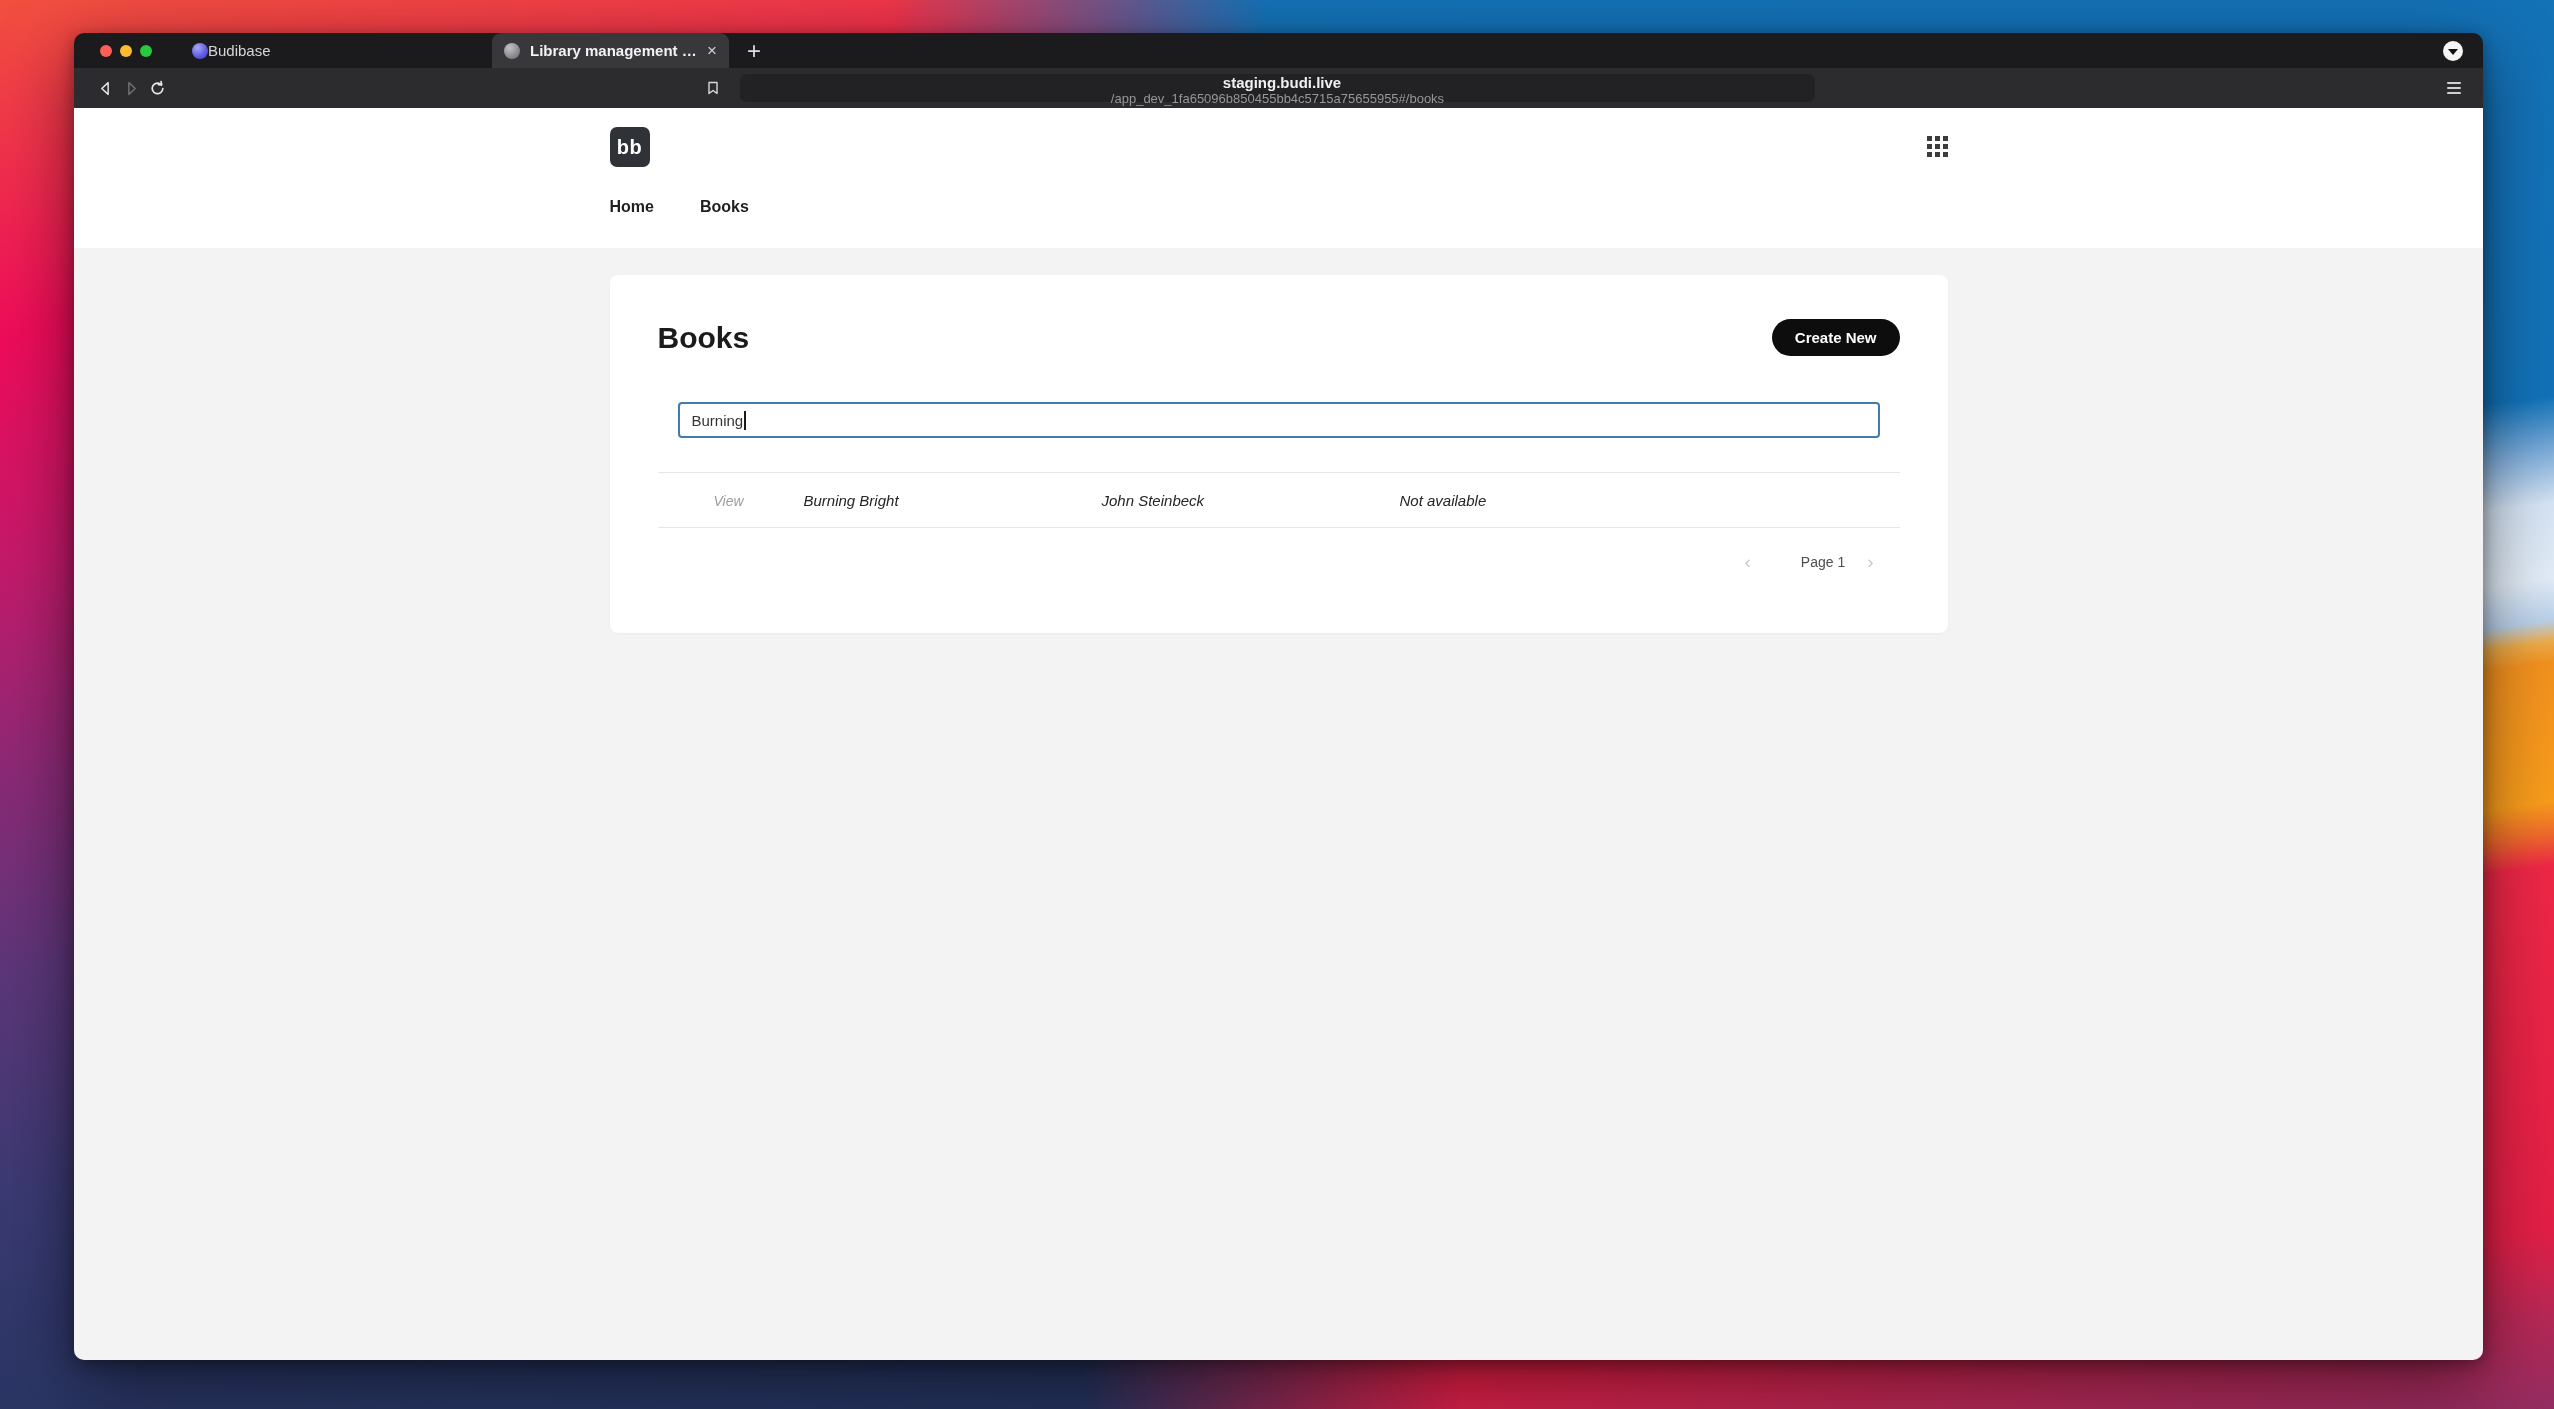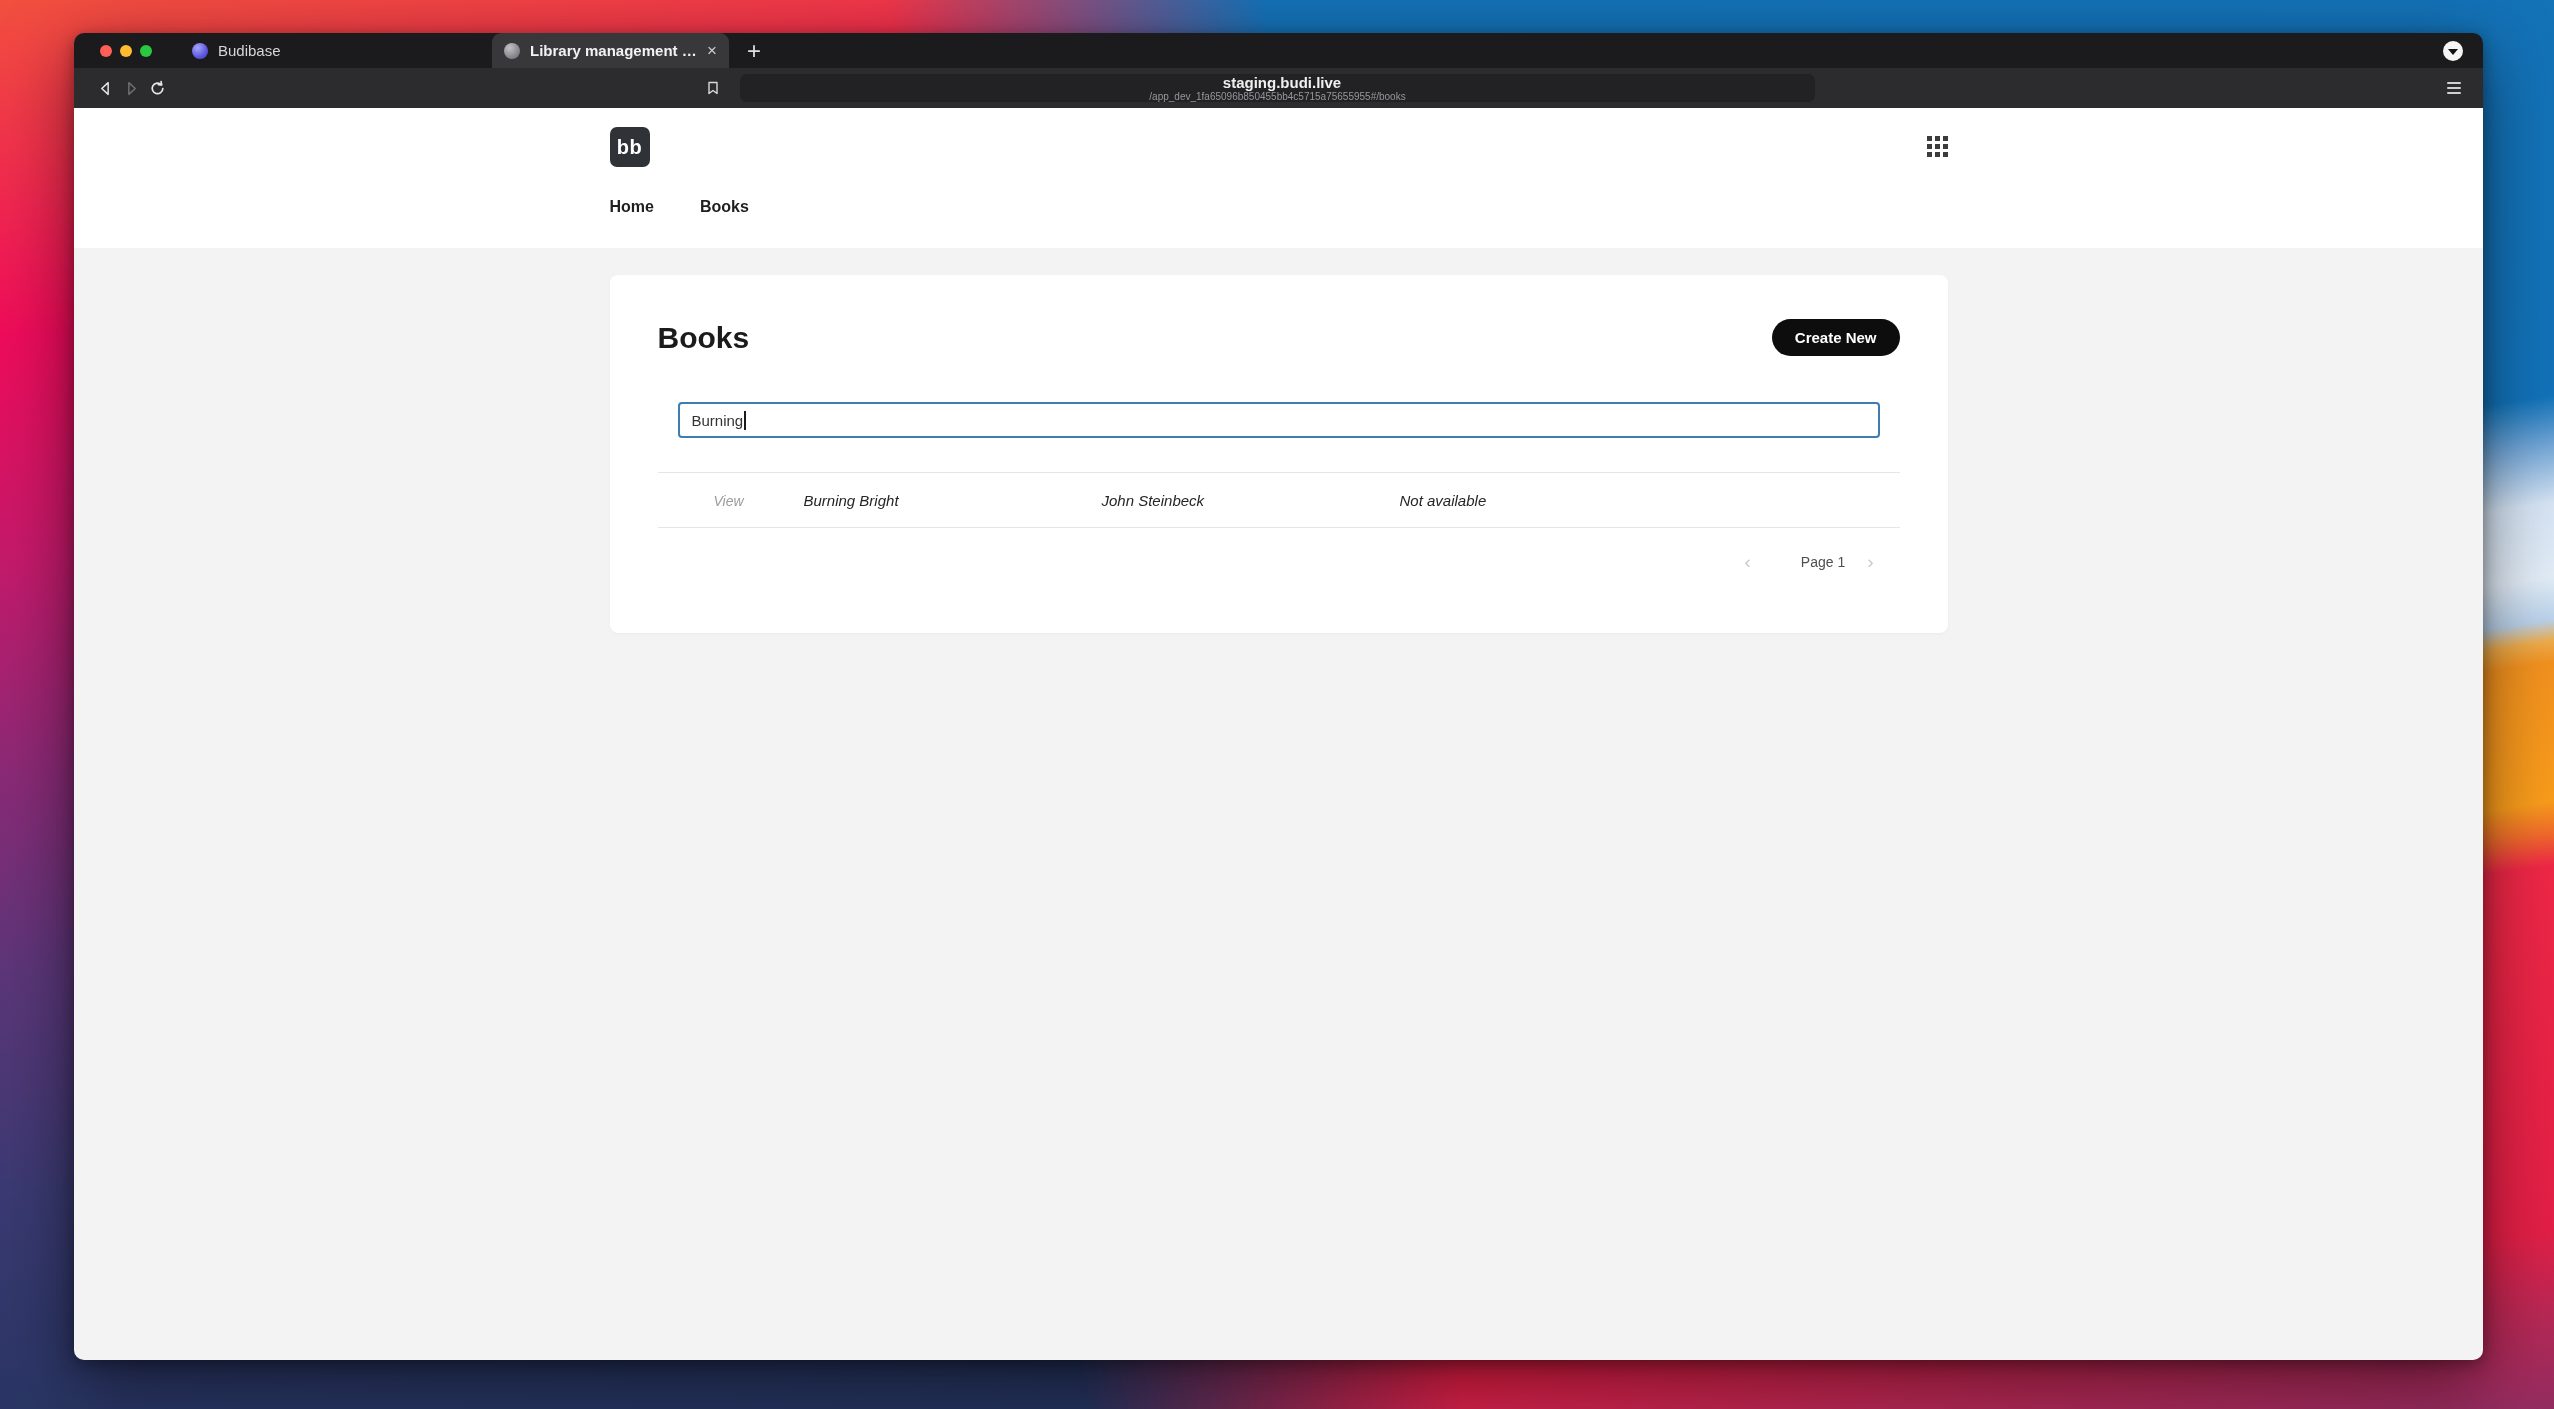--- a/index.html
+++ b/index.html
@@ -29,41 +29,41 @@
   
   .tabbar { height: 35px; background: #1b1b1d; display: flex; align-items: center; flex: none; }
   .traffic { display: flex; gap: 8px; margin-left: 26px; }
   .traffic span { width: 12px; height: 12px; border-radius: 50%; display: block; }
   .t-red { background: #ff5f57; } .t-yellow { background: #febc2e; } .t-green { background: #28c840; }
   .tab-inactive { display: flex; align-items: center; margin-left: 30px; width: 210px; padding: 0 10px; height: 35px; }
   .favicon-bb { width: 16px; height: 16px; border-radius: 50%; flex: none;
     background: radial-gradient(circle at 35% 30%, #a9a7f5, #5b58e0 60%, #4340c0); }
   .favicon-gray { width: 16px; height: 16px; border-radius: 50%; flex: none;
     background: radial-gradient(circle at 35% 30%, #c2c2c6, #85858b 65%, #6e6e74); }
-  .tab-inactive .tab-label { color: #d6d6d6; font-size: 15px; margin-left: 10px; white-space: nowrap;
+  .tab-inactive .tab-label { color: #d6d6d6; font-size: 15px; white-space: nowrap;
     overflow: hidden; text-overflow: ellipsis; }
   .tab-active { display: flex; align-items: center; margin-left: 100px; width: 237px; height: 35px;
     background: #38383b; border-radius: 9px 9px 0 0; padding: 0 12px; }
   .tab-active .tab-label { color: #f2f2f2; font-size: 15px; font-weight: 700; margin-left: 10px;
     white-space: nowrap; overflow: hidden; text-overflow: ellipsis; flex: 1; }
   .tab-close { color: #cfcfcf; font-size: 17px; line-height: 1; margin-left: 8px; cursor: default; }
   .new-tab { color: #e0e0e0; font-size: 24px; font-weight: 400; line-height: 1; margin-left: 18px; }
   .tab-search { margin-left: auto; margin-right: 20px; width: 20px; height: 20px; border-radius: 50%;
     background: #f5f5f5; display: flex; align-items: center; justify-content: center; }
   .tab-search i { display: block; width: 0; height: 0; border-left: 5px solid transparent;
     border-right: 5px solid transparent; border-top: 6px solid #111; margin-top: 2px; }
   
   .toolbar { height: 40px; background: #2c2c2e; display: flex; align-items: center; flex: none; }
   .nav-btn { width: 26px; height: 26px; display: flex; align-items: center; justify-content: center; flex: none; }
   .nav-btn:first-child { margin-left: 18px; }
   .bookmark-btn { margin-left: 530px; }
   .urlbar { margin-left: 14px; width: 1075px; height: 28px; background: #222224; border-radius: 7px;
     display: flex; align-items: center; padding: 0 12px; flex-direction: column; }
   .url-domain { color: #f0f0f0; font-size: 15px; font-weight: 700; margin-left: 9px; white-space: nowrap; }
-  .url-path { color: #97979b; font-size: 10px; white-space: nowrap; }
+  .url-path { color: #97979b; font-size: 13px; white-space: nowrap; }
   .url-divider { width: 1px; height: 16px; background: #4a4a4e; margin-left: auto; }
   .shield { margin-left: 12px; }
   .hamburger { margin-left: auto; margin-right: 22px; display: flex; flex-direction: column; gap: 3px; }
   .hamburger b { display: block; width: 14px; height: 2px; background: #d0d0d3; border-radius: 1px; }
   
   .page { flex: 1; background: #f3f3f3; overflow: hidden; display: flex; flex-direction: column; }
   .app-header { background: #ffffff; height: 140px; flex: none; }
   .app-header-inner { width: 1338px; margin: 0 auto; position: relative; height: 100%; }
   .logo { position: absolute; left: 0; top: 19px; width: 40px; height: 40px; background: #2f3237;
     border-radius: 7px; color: #fff; font-weight: 800; font-size: 20px; letter-spacing: 0.5px;

